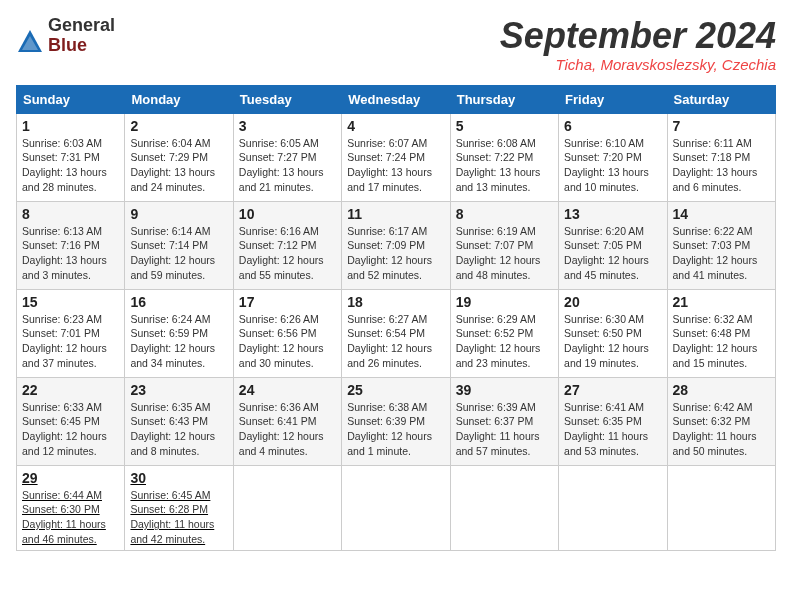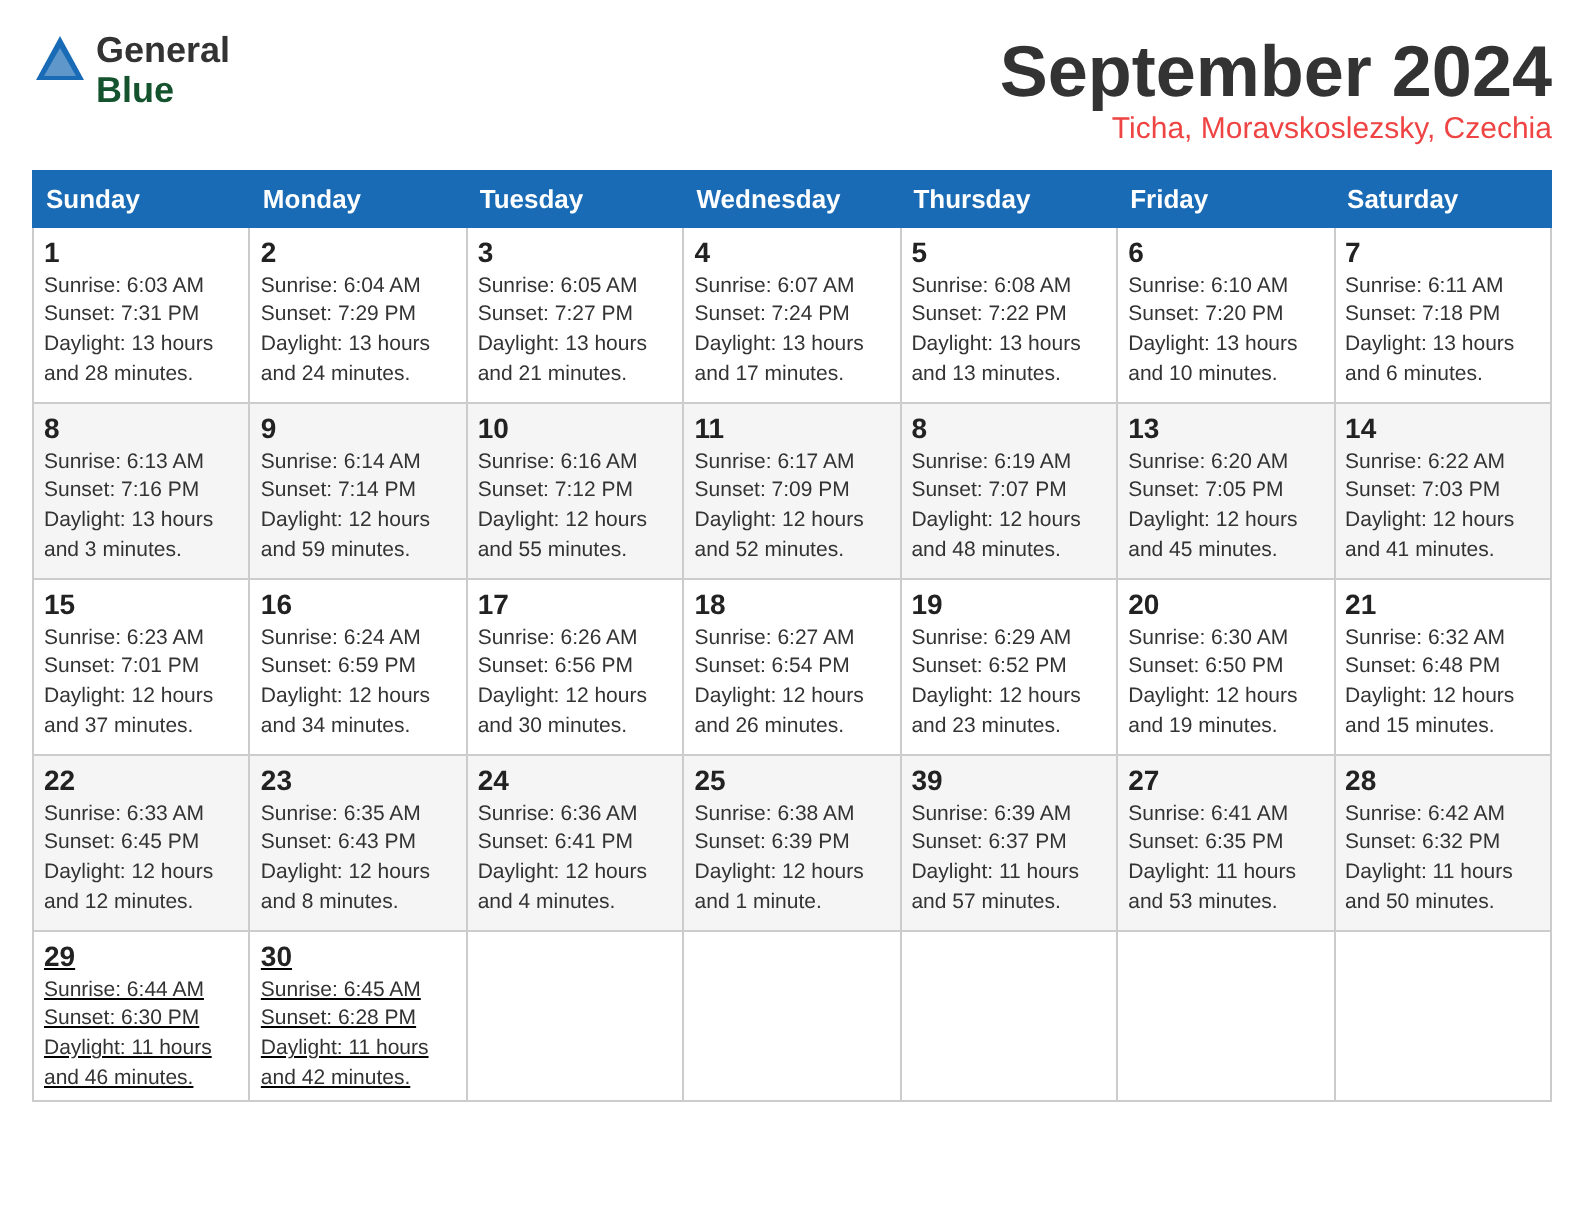--- a/index.html
+++ b/index.html
@@ -11,36 +11,37 @@
       padding: 16px;
     }
     .header {
       display: flex;
       justify-content: space-between;
       align-items: flex-start;
       margin-bottom: 12px;
     }
     .logo {
       display: flex;
-      align-items: flex-start;
+      align-items: flex-end;
       gap: 4px;
     }
     .logo-text {
       font-size: 18px;
       font-weight: bold;
       line-height: 1.1;
     }
     .logo-general { color: #333; }
-    .logo-blue { color: #14532d; }
+    .logo-blue { color: #7f1d1d; }
     .logo-icon {
       width: 28px;
       height: 28px;
     }
     .title-block {
       text-align: right;
+      font-style: italic;
     }
     .month-title {
       font-size: 36px;
       font-weight: bold;
       color: #333;
       line-height: 1.1;
     }
     .location {
       font-size: 15px;
       color: #ef4444;

